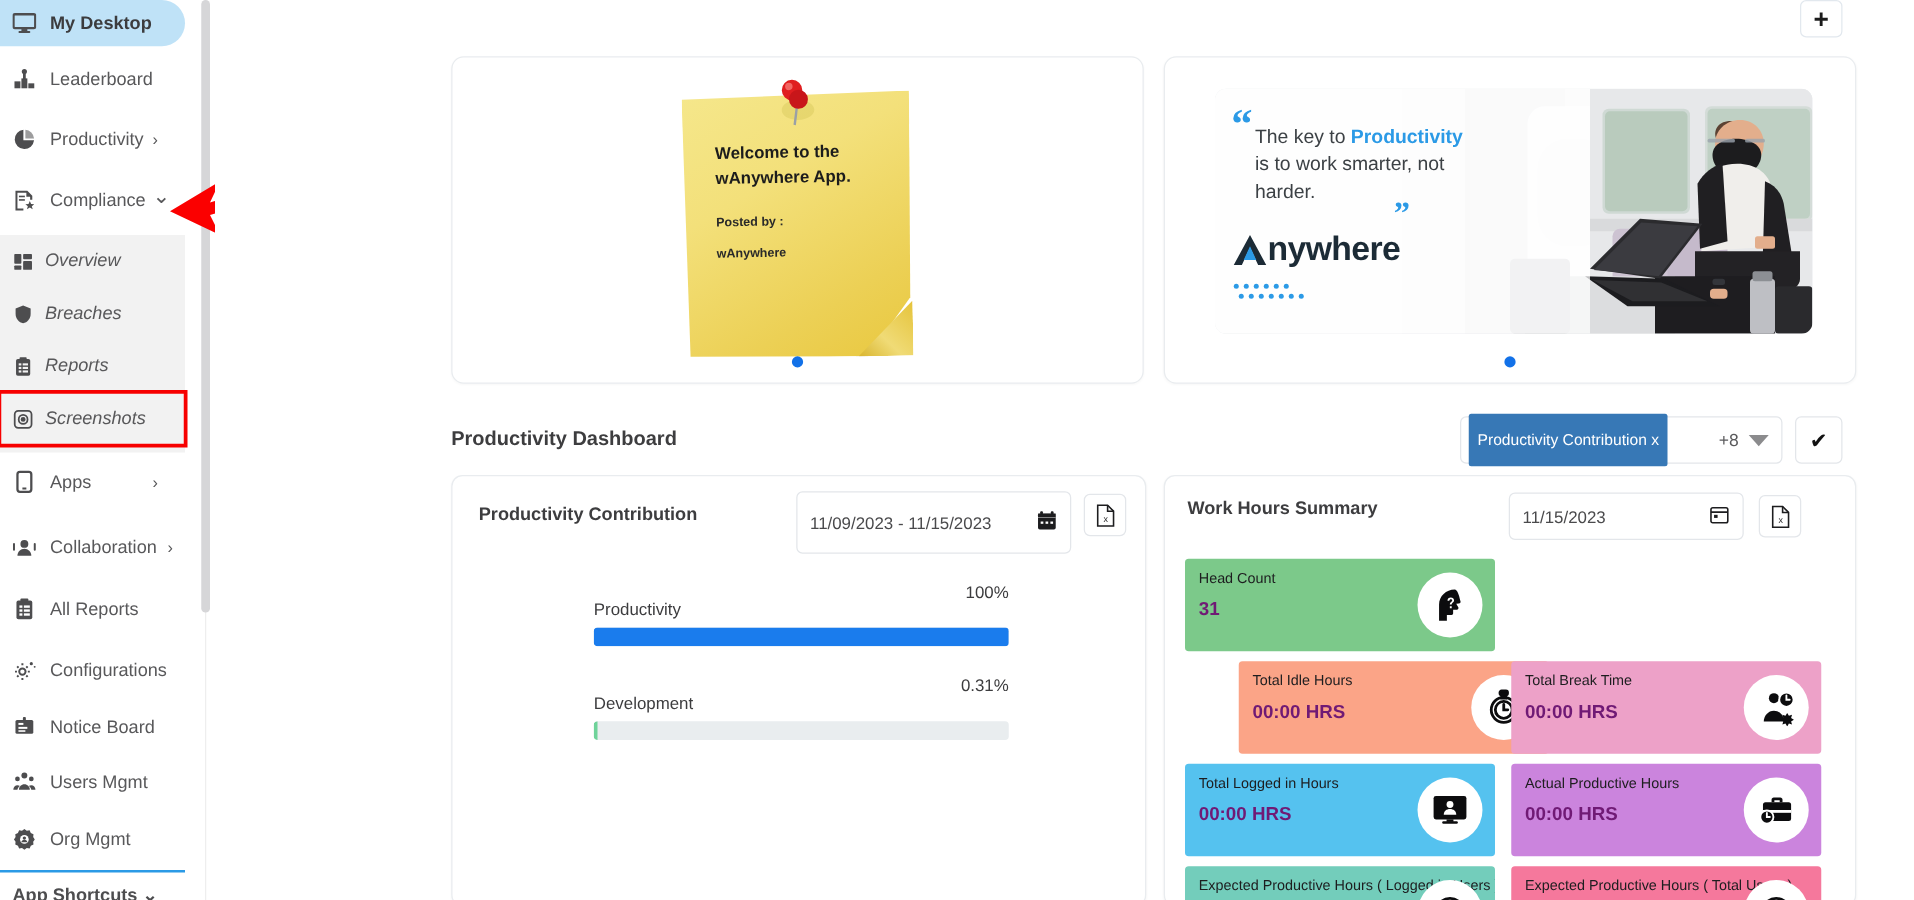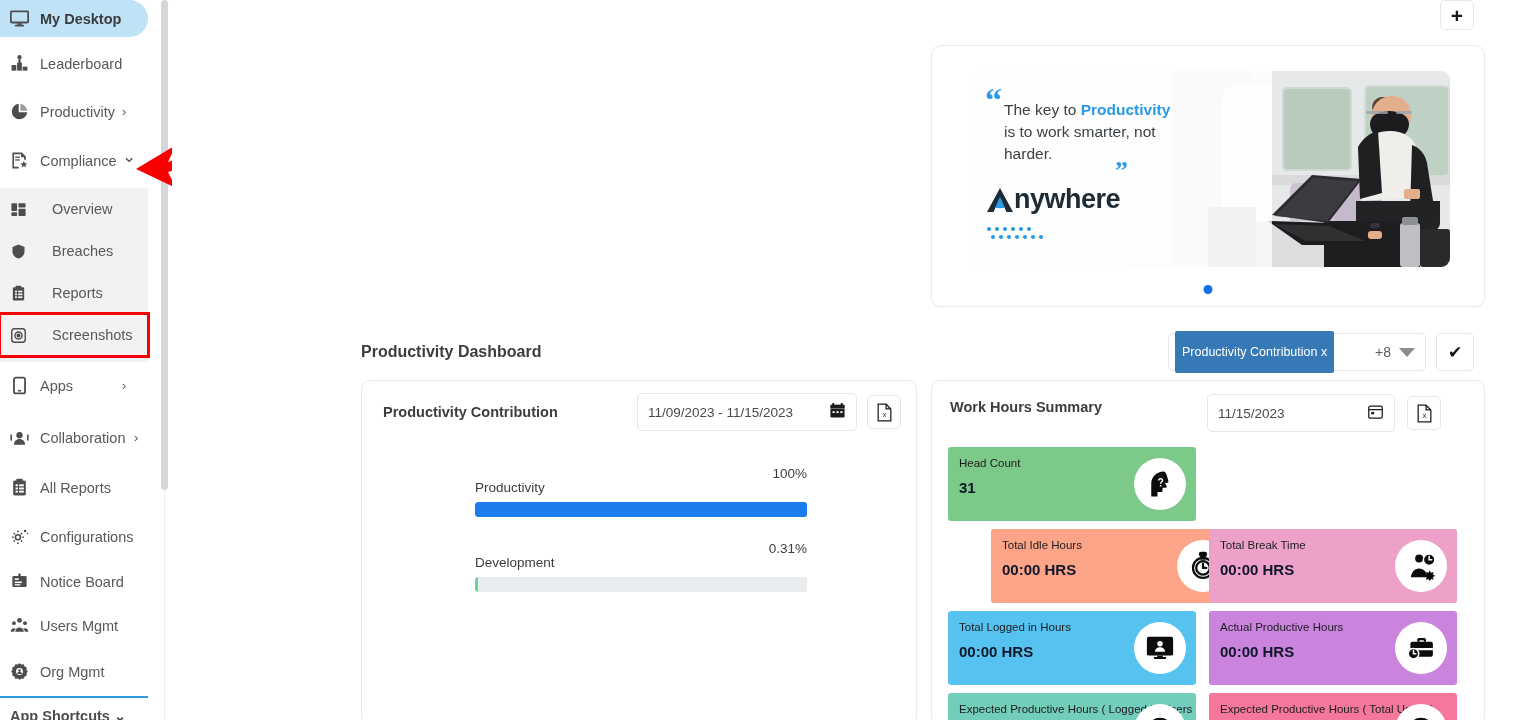--- a/index.html
+++ b/index.html
@@ -50,23 +50,24 @@
 
   #submenu {
     position: absolute; left: 0; top: 188px;
     width: 148px; height: 174px;
     background: #f2f2f2;
   }
   .sub-item {
     display: flex; align-items: center;
     height: 42px;
     padding-left: 8px;
-    gap: 24px;
+    gap: 8px;
     color: #58585a;
     font-size: 14.5px;
+    font-style: italic;
   }
   .sub-item .ico {
     width: 20px; height: 20px; flex: 0 0 20px;
     display: flex; align-items: center; justify-content: center;
     color: #4d4d4f;
   }
   .sub-item.boxed {
     outline: 3px solid #f70000;
     outline-offset: -1px;
     background: #f2f2f2;
@@ -303,21 +304,21 @@
     border-radius: 3px;
     overflow: hidden;
   }
   .tile .t-label {
     position: absolute; left: 11px; top: 10px;
     font-size: 11.5px; color: #1d1d1f;
     white-space: nowrap;
   }
   .tile .t-value {
     position: absolute; left: 11px; top: 32px;
-    font-size: 15px; font-weight: bold; color: #0f172a;
+    font-size: 15px; font-weight: bold; color: #701a75;
     white-space: nowrap;
   }
   .tile .t-ico {
     position: absolute; right: 10px; top: 50%;
     transform: translateY(-50%);
     width: 52px; height: 52px; border-radius: 50%;
     background: #fff;
     display: flex; align-items: center; justify-content: center;
   }
 </style>
@@ -522,20 +523,37 @@
   <div id="scroll-thumb"></div>
 
   <svg id="pointer-arrow" style="position:absolute;left:132px;top:133px;width:118px;height:62px" viewBox="0 0 118 62">
     <path d="M116 4 L36 29 L44 12 L4 36 L44 55 L36 39 L116 16 Z" fill="#fb0000"></path>
   </svg>
 
   <div id="main">
 
     <div id="add-widget-btn">+</div>
 
+    <div id="note-card" class="top-card">
+      <div id="sticky">
+        <div class="paper"></div>
+        <div class="curl"></div>
+        <div class="note-title">Welcome to the wAnywhere App.</div>
+        <div class="note-sub1">Posted by :</div>
+        <div class="note-sub2">wAnywhere</div>
+        <svg id="pin" viewBox="0 0 40 50">
+          <ellipse cx="22" cy="30" rx="13" ry="8" fill="#d8c75a" opacity=".45"></ellipse>
+          <rect x="19.3" y="26" width="1.9" height="16" fill="#9aa0a6" transform="rotate(8 20 34)"></rect>
+          <circle cx="17.5" cy="14" r="8.2" fill="#e01e20"></circle>
+          <circle cx="22.5" cy="21.5" r="7.6" fill="#c8161a"></circle>
+          <circle cx="15" cy="11" r="3" fill="#f4726f" opacity=".85"></circle>
+        </svg>
+      </div>
+      <div class="dot-indicator"></div>
+    </div>
 
     <div id="banner-card" class="top-card">
       <div id="banner-img">
 
         <svg width="478" height="196" viewBox="0 0 478 196" style="position:absolute;inset:0">
           <rect width="478" height="196" fill="#f2f3f4"></rect>
           <rect x="150" y="0" width="130" height="196" fill="#ebecee"></rect>
           <rect x="250" y="14" width="120" height="150" rx="14" fill="#fbfbfc"></rect>
           <rect x="258" y="40" width="58" height="86" rx="24" fill="#f6f6f7"></rect>
           <rect x="300" y="0" width="178" height="196" fill="#e7e8ea"></rect>
@@ -621,21 +639,21 @@
     <div id="chip-select">
       <span id="chip" style="background: rgb(55, 120, 182);">Productivity Contribution x</span>
       <span id="chip-more">+8</span>
       <span id="chip-caret"></span>
     </div>
     <div id="chip-confirm">✔</div>
 
     <div id="panel-left" class="panel">
       <div class="panel-title" style="left:21px;top:23px">Productivity Contribution</div>
 
-      <div class="date-box" style="left:275px;top:12px;width:220px;height:38px">
+      <div class="date-box" style="left:275px;top:12px;width:220px;height:50px">
         <span>11/09/2023 - 11/15/2023</span>
         <span class="cal-ico">
           <svg width="17" height="17" viewBox="0 0 24 24" fill="#1d1d1f">
               <rect x="2" y="4" width="20" height="18" rx="2"></rect>
               <rect x="2" y="4" width="20" height="5" fill="#fff"></rect>
               <rect x="2" y="4" width="20" height="4.5" fill="#1d1d1f"></rect>
               <rect x="4.5" y="1.5" width="3" height="4" rx="1"></rect>
               <rect x="16.5" y="1.5" width="3" height="4" rx="1"></rect>
               <g fill="#fff">
                 <rect x="5" y="13" width="3" height="2.6"></rect>

